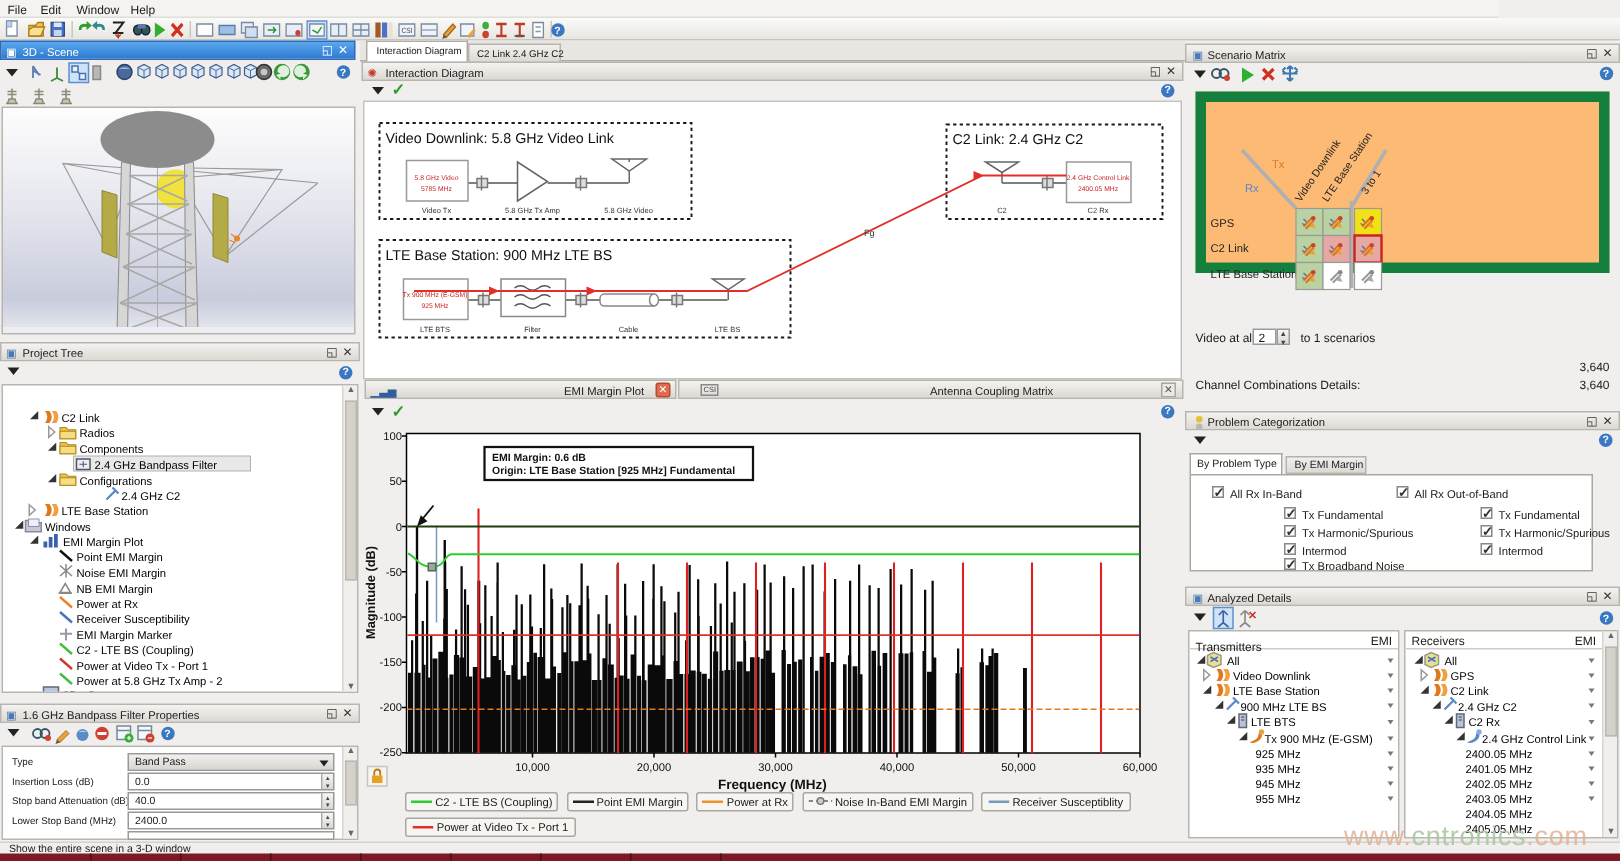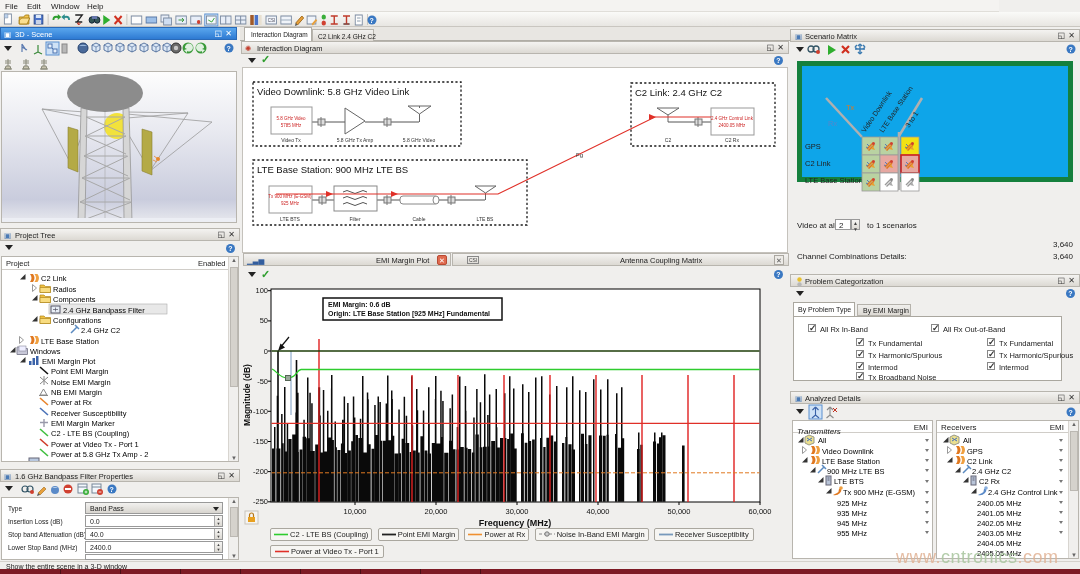--- a/index.html
+++ b/index.html
@@ -182,24 +182,20 @@
   <span class="abs" style="left:3px;top:2px;color:#4a7ab5;">▣</span>
   <span class="ttl">Project Tree</span>
   <span class="pin">◱</span>
     <span class="cls">✕</span>
 </div>
 <div class="abs" style="left:0;top:241px;width:240px;height:14px;background:#f0efed;">
   <span class="tri" style="position:absolute;left:5px;top:4px;"></span>
   <div class="qm" style="right:5px;top:3px;">?</div>
 </div>
 <div class="abs" style="left:1px;top:256px;width:238px;height:206px;background:#fff;border:1px solid #b8b5ae;overflow:hidden;">
-  <div class="abs" style="left:0;top:0;width:236px;height:13px;background:#fff;border-bottom:1px solid #d0cdc8;">
-    <span class="abs" style="left:4px;top:2px;font-size:7.5px;">Project</span>
-    <span class="abs" style="left:196px;top:2px;font-size:7.5px;">Enabled</span>
-  </div>
   <div id="ptree">
   <svg width="227" height="206" style="position:absolute;left:0;top:3px;">
    <defs>
     <g id="exp">
             <path d="M1 6.5 L6.5 6.5 L6.5 1 Z" fill="#333"></path>
           </g>
     <g id="col">
             <path d="M1.5 0.5 L5.5 4 L1.5 7.5 Z" fill="#fff" stroke="#999"></path>
           </g>
     <g id="fold">
@@ -601,21 +597,21 @@
   <path d="M38 3 l8 5 l-8 5 z" fill="#2fae2f"></path>
   <path d="M52 4 l7 7 m0 -7 l-7 7" stroke="#d03020" stroke-width="2.2"></path>
   <g stroke="#3a7ab0" stroke-width="1.4">
         <path d="M70 2 v10 m-5 -5 h10"></path>
         <path d="M70 2 l-2 2 m2 -2 l2 2 m-2 8 l-2 -2 m2 2 l2 -2 m-7 -5 l2 -2 m-2 2 l2 2 m8 -2 l-2 -2 m2 2 l-2 2"></path>
       </g>
   <circle cx="281" cy="7" r="4.5" fill="#3a78c2"></circle>
       <text x="278.5" y="9.5" font-size="7" fill="#fff" font-weight="bold">?</text>
 </svg>
 </div>
-<div id="sm-box" class="abs" style="left:797px;top:61px;width:276px;height:121px;background:#0ea5e9;border:5px solid #15803d;">
+<div id="sm-box" class="abs" style="left:797px;top:61px;width:276px;height:121px;background:#fdba74;border:7px solid #15803d;">
 <svg width="274" height="145" style="position:absolute;left:0;top:0;">
  <defs>
   <g id="ant">
           <path d="M2 9 L8 3 M3.5 10.5 L9 5" stroke="#e07820" stroke-width="1.6" fill="none"></path>
           <path d="M6 9 l4 1 l-2 -4" fill="#e8a030"></path>
           <circle cx="8.5" cy="3.5" r="1.5" fill="#d04030"></circle>
           <path d="M2 4 l2 2 M1 7 l2 1" stroke="#4a72b8" stroke-width="0.9"></path>
         </g>
   <g id="antg">
           <path d="M2 9 L8 3 M3.5 10.5 L9 5" stroke="#999" stroke-width="1.4" fill="none"></path>
@@ -729,21 +725,21 @@
   <rect x="19" y="1" width="13" height="14" fill="#cfe2f6" stroke="#5a90d0"></rect>
   <path d="M25.5 3 v9 m-3.5 2 l3.5 -3 l3.5 3 m-3.5 -11 l-3 3 m3 -3 l3 3" stroke="#3a62a8" stroke-width="1.1" fill="none"></path>
   <path d="M40 3 v9 m-3.5 2 l3.5 -3 l3.5 3 m-3.5 -11 l-3 3 m3 -3 l3 3" stroke="#8a8a8a" stroke-width="1.1" fill="none"></path>
       <path d="M43 4 l4 4 m0 -4 l-4 4" stroke="#c03020" stroke-width="1"></path>
   <circle cx="281" cy="8" r="4.5" fill="#3a78c2"></circle>
       <text x="278.5" y="10.5" font-size="7" fill="#fff" font-weight="bold">?</text>
 </svg>
 </div>
 <div class="abs" style="left:792px;top:420px;width:141px;height:139px;background:#fff;border:1px solid #b8b5ae;overflow:hidden;">
   <div class="abs" style="left:0;top:0;width:100%;height:12px;border-bottom:1px solid #d0cdc8;">
-    <span class="abs" style="left:4px;top:6px;font-style:italic;">Transmitters</span>
+    <span class="abs" style="left:4px;top:6px;">Transmitters</span>
       <span class="abs" style="right:4px;top:2px;">EMI</span>
   </div>
   <div id="txtree">
   <svg width="139" height="125" style="position:absolute;left:0;top:13px;">
    <defs>
     <g id="exp2">
             <path d="M1 6.5 L6.5 6.5 L6.5 1 Z" fill="#333"></path>
           </g>
     <g id="col2">
             <path d="M1.5 0.5 L5.5 4 L1.5 7.5 Z" fill="#fff" stroke="#999"></path>

